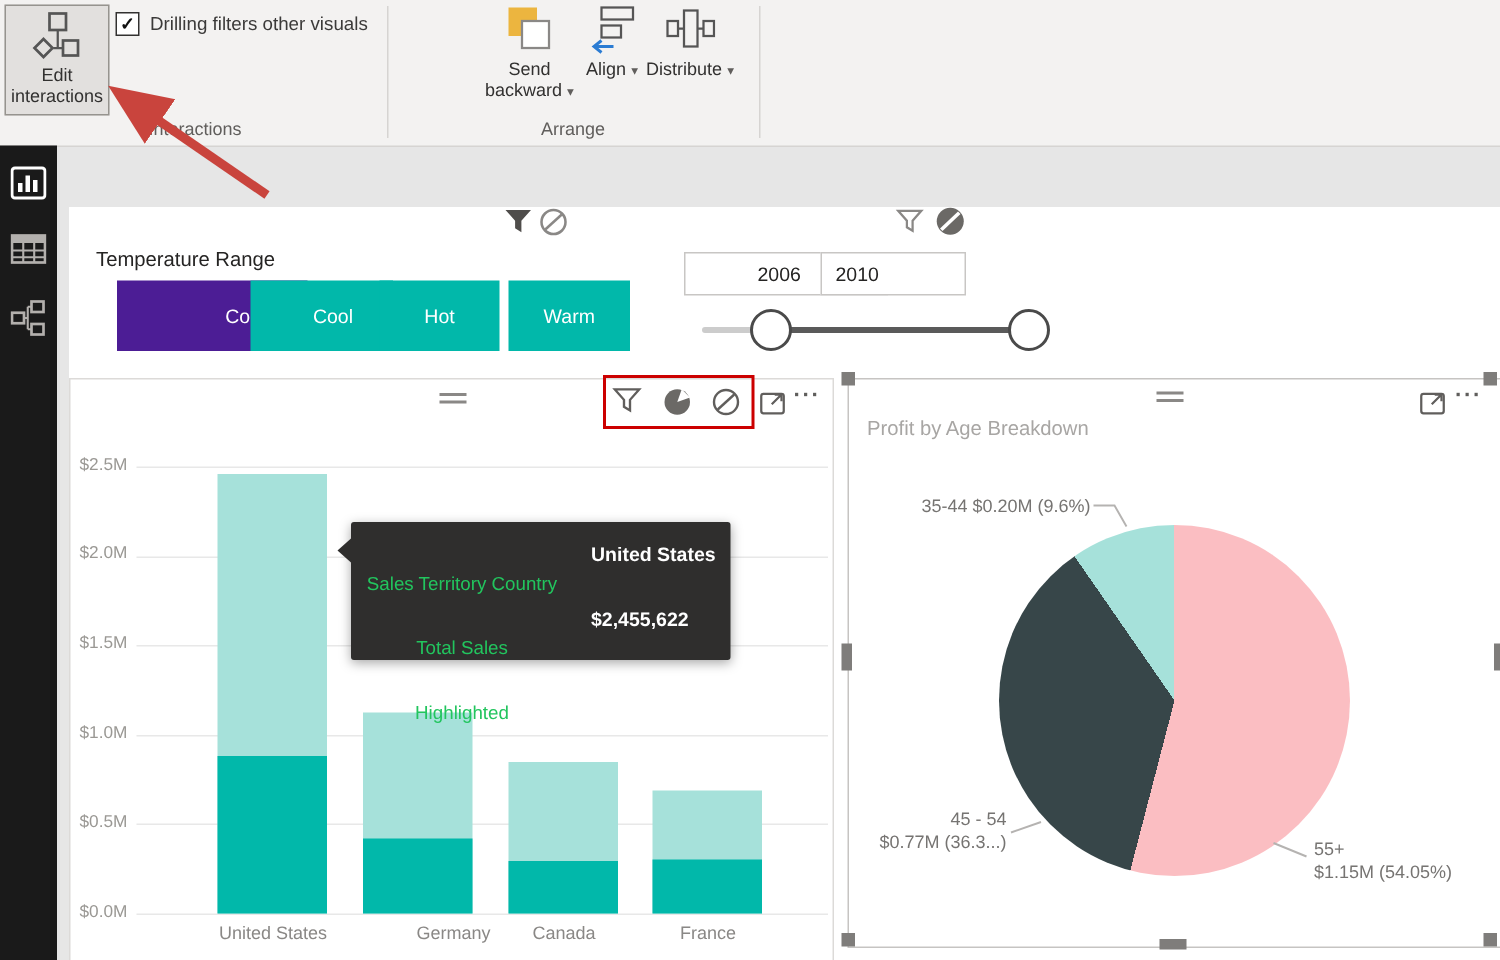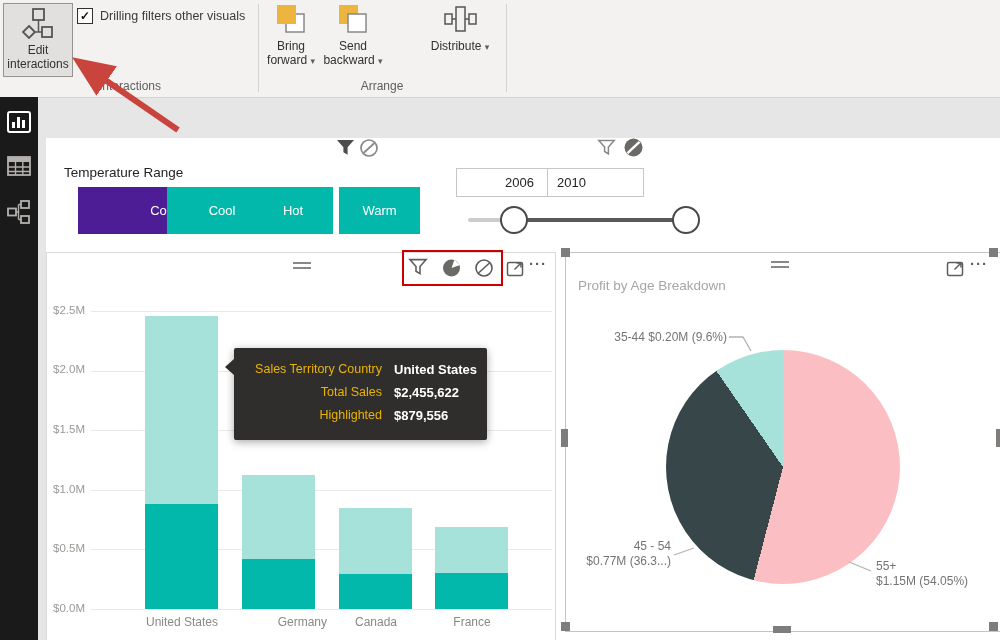--- a/index.html
+++ b/index.html
@@ -49,21 +49,21 @@
   .bar-group{position:absolute;bottom:32px;width:73px;cursor:pointer;}
   .bar-hl{position:absolute;left:0;right:0;bottom:0;}
   .xlabel{position:absolute;top:362px;width:96px;text-align:center;font-size:12px;color:#8a8886;}
   
   .tooltip{position:absolute;left:187px;top:95px;width:253px;height:92px;background:#2f2e2d;border-radius:2px;
            box-shadow:0 2px 8px rgba(0,0,0,.35);z-index:5;}
   .tooltip:before{content:"";position:absolute;left:-9px;top:11px;border-top:8px solid transparent;
                   border-bottom:8px solid transparent;border-right:9px solid #2f2e2d;}
   .tt-row{display:flex;line-height:23px;}
   .tt-row:first-child{margin-top:10px;}
-  .tt-lab{width:148px;text-align:right;font-size:12.5px;color:#eab308;}
+  .tt-lab{width:148px;text-align:center;font-size:12.5px;color:#22c55e;margin-top:20px;}
   .tt-val{padding-left:12px;font-size:13px;font-weight:bold;color:#fff;}
   
   .pie-visual{border:1px solid #c6c4c2;}
   .hnd{position:absolute;background:#7f7d7b;}
   .pie-circle{position:absolute;left:100px;top:97px;width:234px;height:234px;border-radius:50%;cursor:pointer;}
   .pie-lbl{position:absolute;font-size:12px;color:#767472;line-height:15px;}
   .leader{position:absolute;pointer-events:none;}
   
   .annot{position:absolute;pointer-events:none;z-index:20;}
 </style>
@@ -87,36 +87,37 @@
     <div class="chk-row">
       <span class="chk">
           <span>✓</span>
         </span>
       <span class="chk-label">Drilling filters other visuals</span>
     </div>
 
     <div class="grp-label" style="left:30px;width:200px;">Interactions</div>
     <div class="rib-sep" style="left:258px;"></div>
 
-    <div class="rib-btn" style="left:262px;width:58px;">
-      <svg width="34" height="34" viewBox="0 0 34 34">
-        <rect x="12" y="12" width="18" height="18" fill="#ffffff" stroke="#8a8886" stroke-width="1.5"></rect>
-        <rect x="3" y="3" width="19" height="19" fill="#ECB53F"></rect>
-      </svg>
-      <div class="lbl"><span>Bring forward</span> <span class="caret">▾</span></div>
-    </div>
 
     <div class="rib-btn" style="left:322px;width:62px;">
       <svg width="34" height="34" viewBox="0 0 34 34">
         <rect x="3" y="3" width="19" height="19" fill="#ECB53F"></rect>
         <rect x="12" y="12" width="18" height="18" fill="#ffffff" stroke="#8a8886" stroke-width="1.5"></rect>
       </svg>
       <div class="lbl"><span>Send backward</span> <span class="caret">▾</span></div>
     </div>
 
+    <div class="rib-btn" style="left:388px;width:40px;">
+      <svg width="34" height="34" viewBox="0 0 34 34">
+        <rect x="10" y="3" width="21" height="8" fill="none" stroke="#555" stroke-width="1.5"></rect>
+        <rect x="10" y="15" width="13" height="8" fill="none" stroke="#555" stroke-width="1.5"></rect>
+        <path d="M18 29 H6 M10 25 l-5 4 5 4" fill="none" stroke="#2B7CD3" stroke-width="2"></path>
+      </svg>
+      <div class="lbl"><span>Align</span> <span class="caret">▾</span></div>
+    </div>
 
     <div class="rib-btn" style="left:430px;width:60px;">
       <svg width="34" height="34" viewBox="0 0 34 34">
         <rect x="13" y="5" width="9" height="24" fill="none" stroke="#555" stroke-width="1.5"></rect>
         <rect x="2" y="12" width="7" height="10" fill="none" stroke="#555" stroke-width="1.5"></rect>
         <rect x="26" y="12" width="7" height="10" fill="none" stroke="#555" stroke-width="1.5"></rect>
         <path d="M9 17 H13 M22 17 H26" stroke="#555" stroke-width="1.5"></path>
       </svg>
       <div class="lbl"><span>Distribute</span> <span class="caret">▾</span></div>
     </div>

